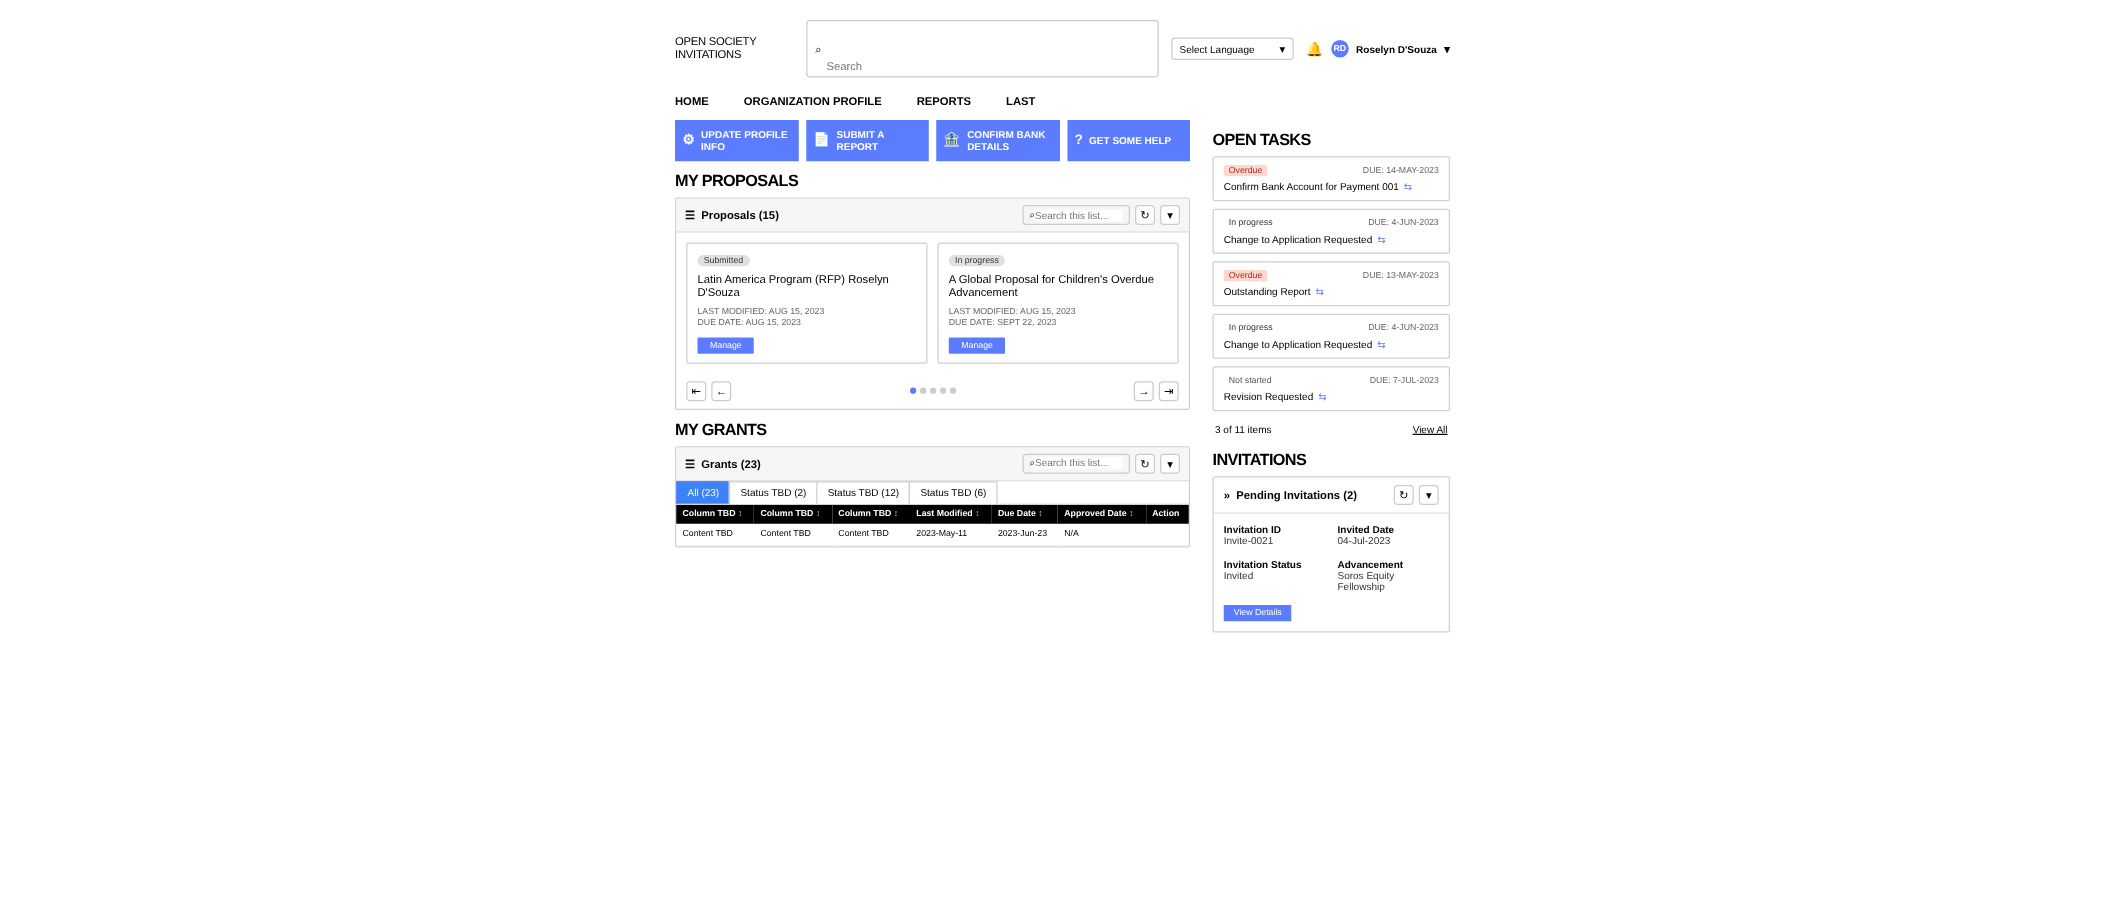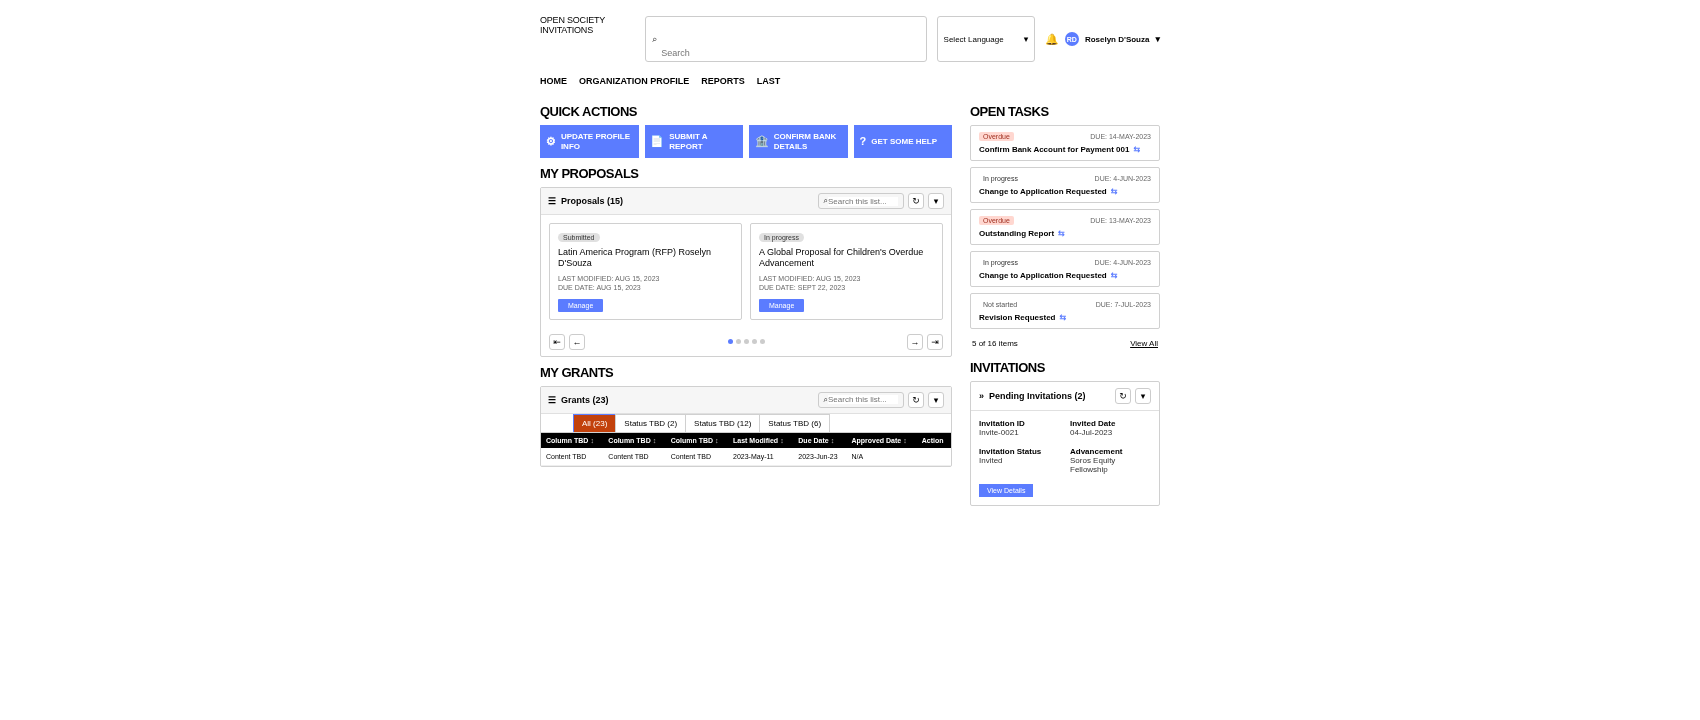--- a/index.html
+++ b/index.html
@@ -1,28 +1,28 @@
 <!DOCTYPE html>
 <html><head>
 <meta charset="utf-8">
 <style>
 * { box-sizing: border-box; margin: 0; padding: 0; }
 body { font-family: -apple-system, BlinkMacSystemFont, "Segoe UI", Arial, sans-serif; background: #fff; font-size: 10px; color: #000; }
 .page { width: 620px; margin: 0 auto; padding: 10px 0; }
-.topbar { display: flex; gap: 10px; padding: 6px 0; }
+.topbar { display: flex; align-items: center; gap: 10px; padding: 6px 0; }
 .logo { font-weight: 700; font-size: 10px; line-height: 1.1; letter-spacing: -0.2px; }
 .logo span { display: block; font-weight: 400; font-size: 9px; }
 .search-bar { flex: 1; display: flex; align-items: center; border: 1px solid #ccc; border-radius: 3px; padding: 3px 6px; margin-left: 30px; }
 .search-bar input { border: none; outline: none; font-size: 9px; width: 100%; margin-top: 28px; }
 .search-icon { font-size: 9px; margin-right: 4px; }
 .lang-select { border: 1px solid #ccc; border-radius: 3px; padding: 3px 6px; font-size: 8px; display: flex; align-items: center; gap: 20px; cursor: pointer; }
 .user { display: flex; align-items: center; gap: 6px; font-size: 8px; font-weight: 600; }
 .bell { font-size: 11px; }
 .avatar { width: 14px; height: 14px; border-radius: 50%; background: #5b7cff; color: #fff; display: flex; align-items: center; justify-content: center; font-size: 7px; font-weight: 600; }
-.nav { display: flex; gap: 12px; padding: 8px 0 10px 0; font-size: 9px; font-weight: 700; }
+.nav { display: flex; gap: 28px; padding: 8px 0 10px 0; font-size: 9px; font-weight: 700; }
 .nav a { text-decoration: none; color: #000; cursor: pointer; }
 .main { display: flex; gap: 18px; }
 .left { flex: 1; }
 .right { width: 190px; }
 h2 { font-size: 13px; font-weight: 800; letter-spacing: -0.5px; margin: 8px 0 6px 0; text-transform: uppercase; font-family: "Arial Black", Arial, sans-serif; }
 .qa-row { display: flex; gap: 6px; margin-bottom: 6px; }
 .qa-btn { flex: 1; background: #5b7cff; color: #fff; padding: 7px 6px; font-size: 8px; font-weight: 700; display: flex; align-items: center; gap: 5px; cursor: pointer; border: none; text-align: left; line-height: 1.2; }
 .qa-btn .icon { font-size: 11px; flex-shrink: 0; }
 .panel { border: 1px solid #d0d0d0; border-radius: 2px; }
 .panel-head { background: #f6f6f6; border-bottom: 1px solid #e0e0e0; padding: 5px 7px; display: flex; align-items: center; justify-content: space-between; }
@@ -39,33 +39,33 @@
 .card-title { font-size: 9px; font-weight: 400; margin-bottom: 6px; line-height: 1.2; }
 .card-meta { font-size: 7px; color: #666; margin-bottom: 2px; }
 .manage-btn { background: #5b7cff; color: #fff; border: none; padding: 3px 10px; font-size: 7px; margin-top: 6px; cursor: pointer; border-radius: 1px; }
 .pager { display: flex; align-items: center; justify-content: space-between; padding: 6px 8px; }
 .pager-arrows { display: flex; gap: 4px; }
 .dots { display: flex; gap: 3px; }
 .dot { width: 5px; height: 5px; border-radius: 50%; background: #ccc; }
 .dot.active { background: #5b7cff; }
 .tabs { display: flex; border-bottom: 1px solid #d0d0d0; }
 .tab { padding: 4px 8px; font-size: 8px; border: 1px solid #d0d0d0; border-bottom: none; background: #fff; cursor: pointer; margin-right: -1px; }
-.tab.active { background: #c2410c; color: #fff; border-color: #5b7cff; margin-left: 32px; }
+.tab.active { background: #3b82f6; color: #fff; border-color: #5b7cff; }
 .grants-table { width: 100%; border-collapse: collapse; }
 .grants-table th { background: #000; color: #fff; font-size: 7px; font-weight: 600; padding: 4px 5px; text-align: left; }
 .grants-table th .sort { margin-left: 2px; opacity: 0.7; }
 .grants-table td { font-size: 7px; padding: 5px; border-bottom: 1px solid #eee; }
 .task { border: 1px solid #d0d0d0; border-radius: 2px; padding: 6px 8px; margin-bottom: 6px; }
 .task-top { display: flex; justify-content: space-between; align-items: center; margin-bottom: 4px; }
 .task-status { font-size: 7px; padding: 1px 4px; border-radius: 2px; }
 .st-overdue { background: #ffd7d0; color: #a03020; }
 .st-inprogress { color: #333; }
 .st-notstarted { color: #555; }
 .task-due { font-size: 7px; color: #666; }
-.task-title { font-size: 8px; font-weight: 700; display: flex; align-items: center; gap: 4px; }
+.task-title { font-size: 8px; font-weight: 400; display: flex; align-items: center; gap: 4px; }
 .link-icon { font-size: 8px; color: #5b7cff; }
 .tasks-foot { display: flex; justify-content: space-between; font-size: 8px; padding: 4px 2px; }
 .tasks-foot a { text-decoration: underline; cursor: pointer; text-align: right; }
 .inv-panel { border: 1px solid #d0d0d0; border-radius: 2px; }
 .inv-head { padding: 6px 8px; border-bottom: 1px solid #e0e0e0; display: flex; justify-content: space-between; align-items: center; }
 .inv-head-left { display: flex; align-items: center; gap: 5px; font-size: 9px; font-weight: 600; }
 .inv-body { padding: 8px; }
 .inv-grid { display: grid; grid-template-columns: 1fr 1fr; gap: 6px 10px; font-size: 8px; }
 .inv-label { font-weight: 700; font-size: 8px; }
 .inv-val { font-size: 8px; color: #333; margin-bottom: 4px; }
@@ -101,21 +101,20 @@
   <div class="nav">
     <a>HOME</a>
     <a>ORGANIZATION PROFILE</a>
     <a>REPORTS</a>
     <a>LAST</a>
   </div>
 
   <div class="main">
     <div class="left">
 
-      <h2>QUICK ACTIONS</h2>
       <div class="qa-row">
         <button class="qa-btn">
           <span class="icon">⚙</span>
           <span>UPDATE PROFILE INFO</span>
         </button>
         <button class="qa-btn">
           <span class="icon">📄</span>
           <span>SUBMIT A REPORT</span>
         </button>
         <button class="qa-btn">
@@ -277,21 +276,21 @@
       <span class="task-status st-notstarted">Not started</span>
       <span class="task-due">DUE: 7-JUL-2023</span>
     </div>
     <div class="task-title">
       <span>Revision Requested</span>
       <span class="link-icon">⇆</span>
     </div>
           </div>
         </div>
       <div class="tasks-foot">
-        <span>5 of 16 items</span>
+        <span>3 of 11 items</span>
         <a>View All</a>
       </div>
 
       <h2>INVITATIONS</h2>
       <div class="inv-panel">
         <div class="inv-head">
           <div class="inv-head-left">
             <span>»</span>
             <span>Pending Invitations (2)</span>
           </div>

